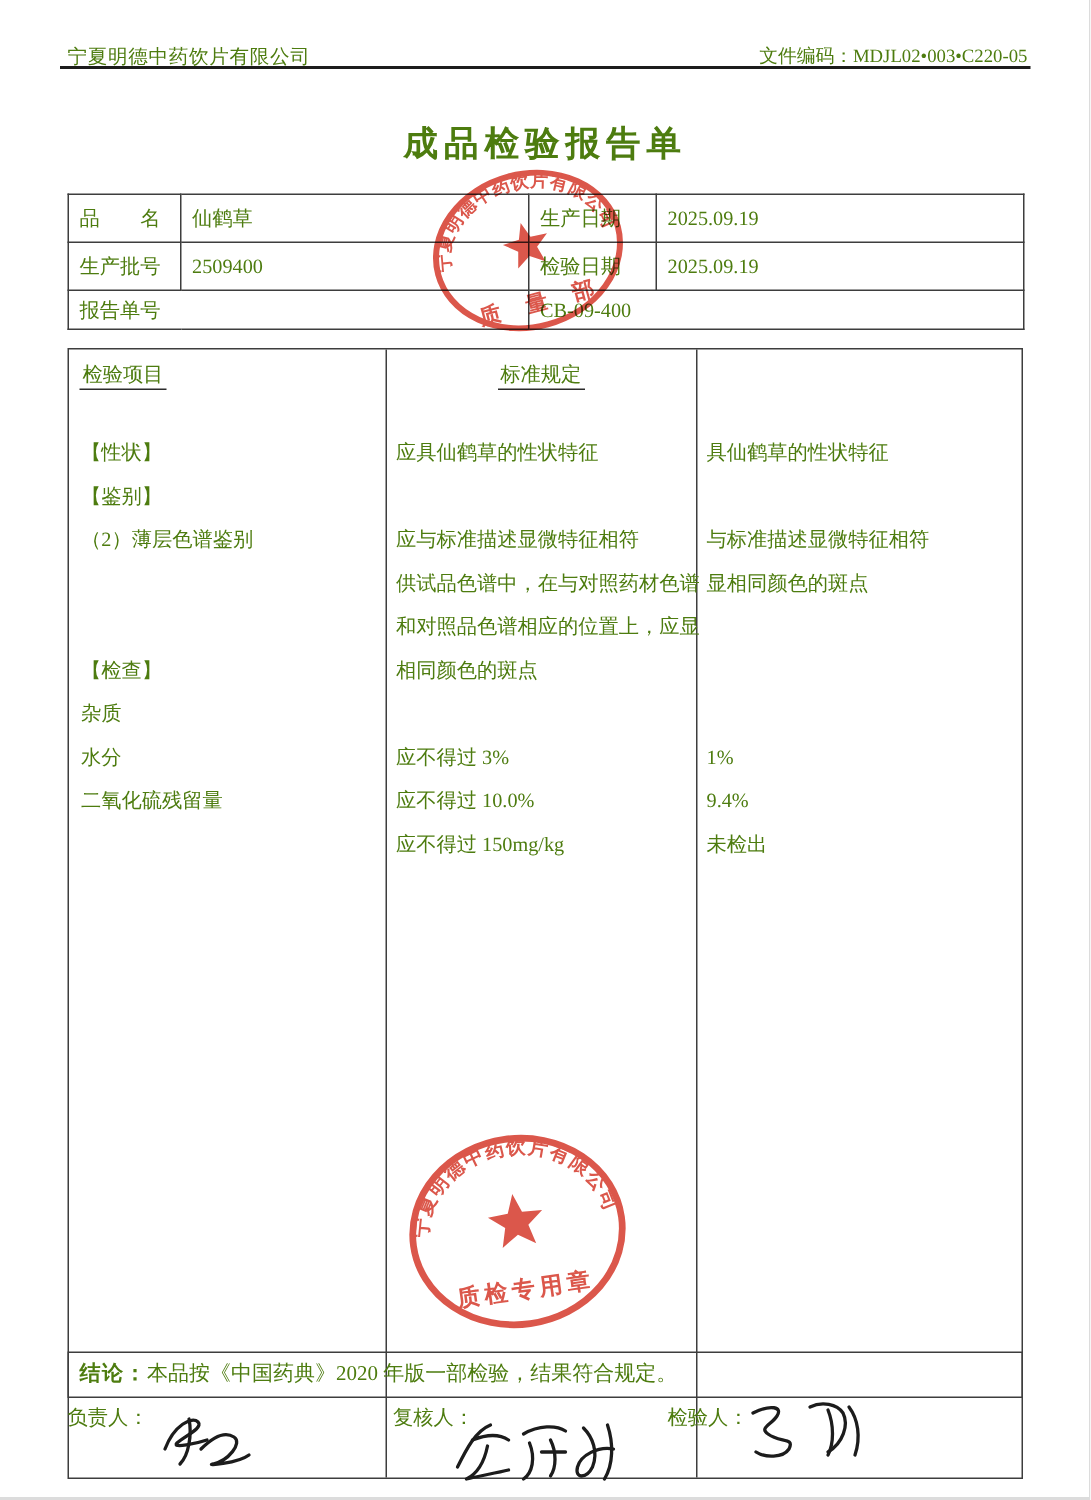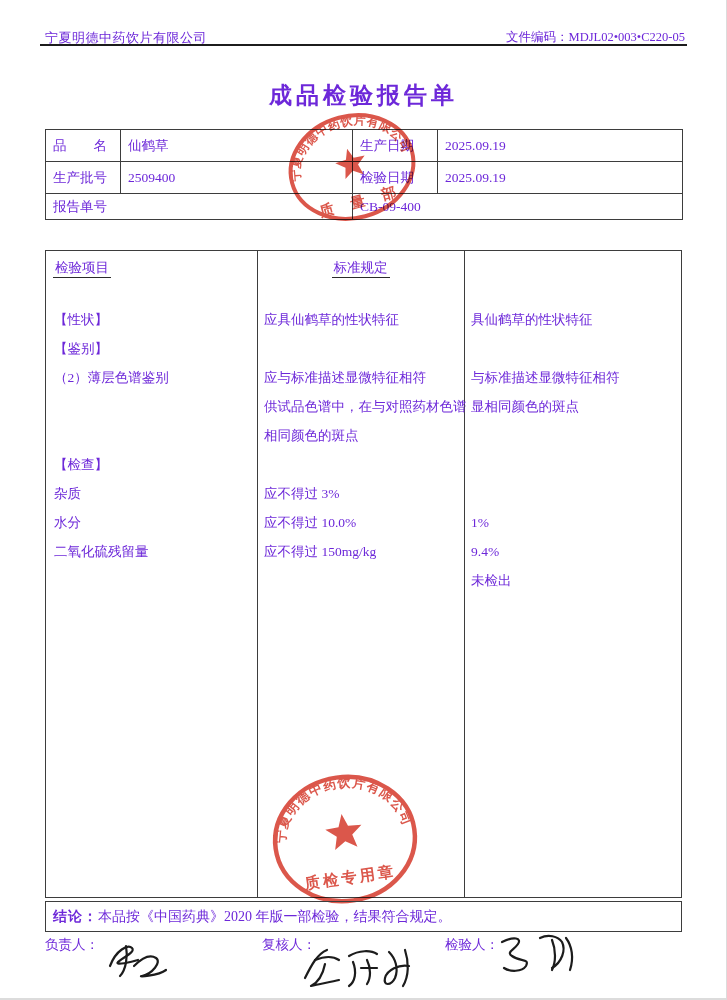--- a/index.html
+++ b/index.html
@@ -1,34 +1,34 @@
 <!DOCTYPE html>
 <html><head>
 <meta charset="utf-8">
 <style>
   html,body{margin:0;padding:0;background:#ffffff;}
   .page{
     position:relative;width:727px;height:1000px;background:#ffffff;
-    font-family:"Liberation Serif","DejaVu Serif",serif;color:#6d28d9;
+    font-family:"Liberation Serif","DejaVu Serif",serif;color:#4d7c0f;
     overflow:hidden;box-shadow:inset -1px -2px 0 #dcdcdc;
   }
   .abs{position:absolute;}
   
   .hdr-left{left:45px;top:29px;font-size:13px;letter-spacing:.5px;}
   .hdr-right{right:42px;top:29px;font-size:12.5px;}
   .hdr-rule{left:40px;top:44px;width:647px;border-top:2px solid #1c1c1c;height:0;}
   
   .title{left:0;top:80px;width:727px;text-align:center;font-size:23px;font-weight:bold;letter-spacing:4px;}
   
   table.info{left:45px;top:129px;width:637px;border-collapse:collapse;table-layout:fixed;position:absolute;}
   table.info td{border:1px solid #3d3d3d;font-size:13.5px;padding:0 0 0 7px;white-space:nowrap;overflow:hidden;}
   table.info tr{height:32px;}
   table.info tr.last{height:26px;}
   
-  .insp{left:45px;top:250px;width:637px;height:648px;border:1px solid #3d3d3d;box-sizing:border-box;}
+  .insp{left:45px;top:232px;width:637px;height:754px;border:1px solid #3d3d3d;box-sizing:border-box;}
   .vdiv{top:0;width:0;height:100%;border-left:1px solid #3d3d3d;}
   .insp-h{top:8px;font-size:13.5px;}
   .insp-h .ul{border-bottom:1px solid #2b2b2b;padding:0 2px 2px 2px;}
   .col{top:54px;font-size:13.5px;}
   .ln{height:29px;line-height:29px;white-space:nowrap;}
   
   .concl{left:45px;top:901px;width:637px;height:31px;border:1px solid #3d3d3d;box-sizing:border-box;
          font-size:14px;line-height:29px;padding-left:7px;white-space:nowrap;}
   .concl b{letter-spacing:1px;}
   
@@ -93,20 +93,21 @@
         <div class="ln">【检查】</div>
         <div class="ln">杂质</div>
         <div class="ln">水分</div>
         <div class="ln">二氧化硫残留量</div>
       </div>
     <div class="abs col" style="left:218px;width:200px;">
         <div class="ln">应具仙鹤草的性状特征</div>
         <div class="ln"></div>
         <div class="ln">应与标准描述显微特征相符</div>
         <div class="ln">供试品色谱中，在与对照药材色谱</div>
+        <div class="ln">和对照品色谱相应的位置上，应显</div>
         <div class="ln">相同颜色的斑点</div>
         <div class="ln"></div>
         <div class="ln">应不得过 3%</div>
         <div class="ln">应不得过 10.0%</div>
         <div class="ln">应不得过 150mg/kg</div>
       </div>
     <div class="abs col" style="left:425px;width:210px;">
         <div class="ln">具仙鹤草的性状特征</div>
         <div class="ln"></div>
         <div class="ln">与标准描述显微特征相符</div>

